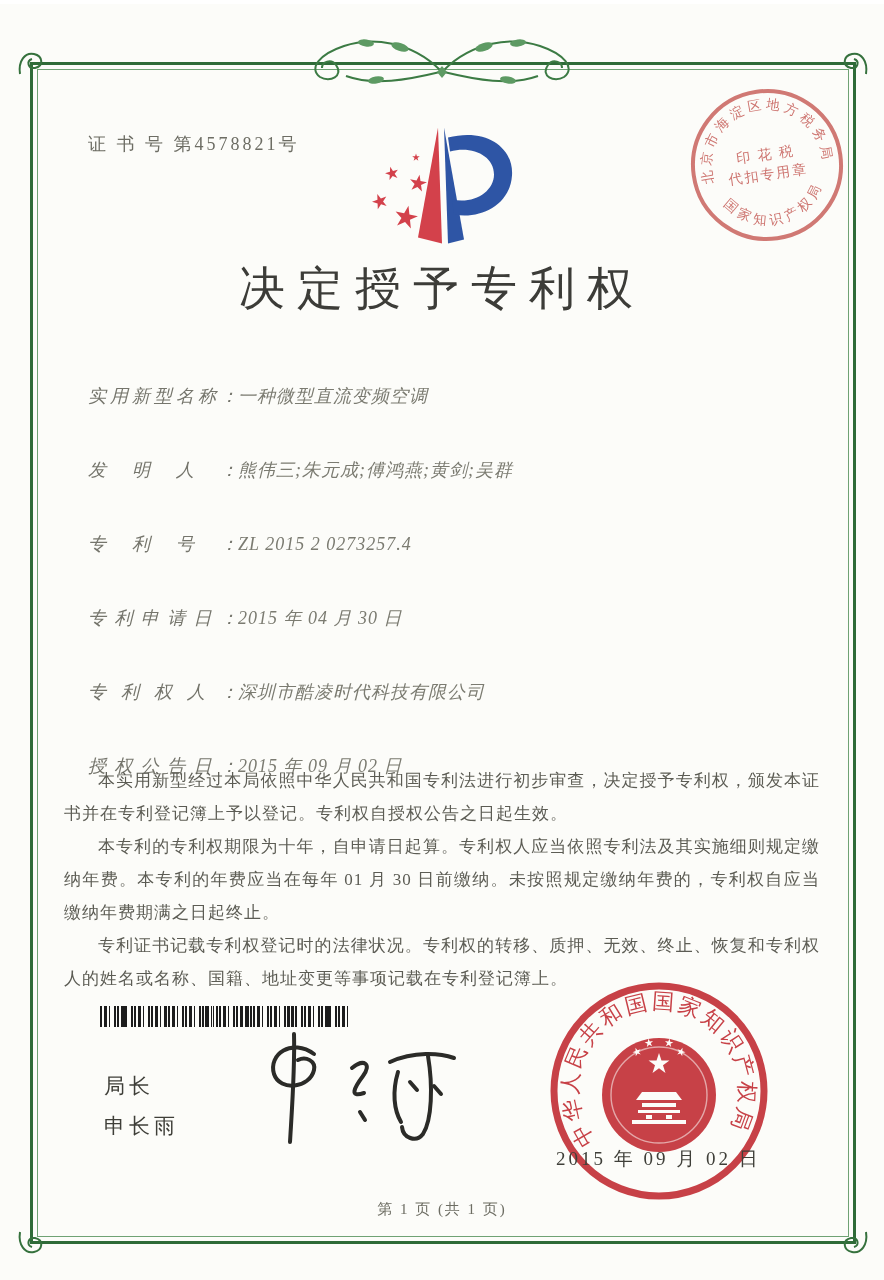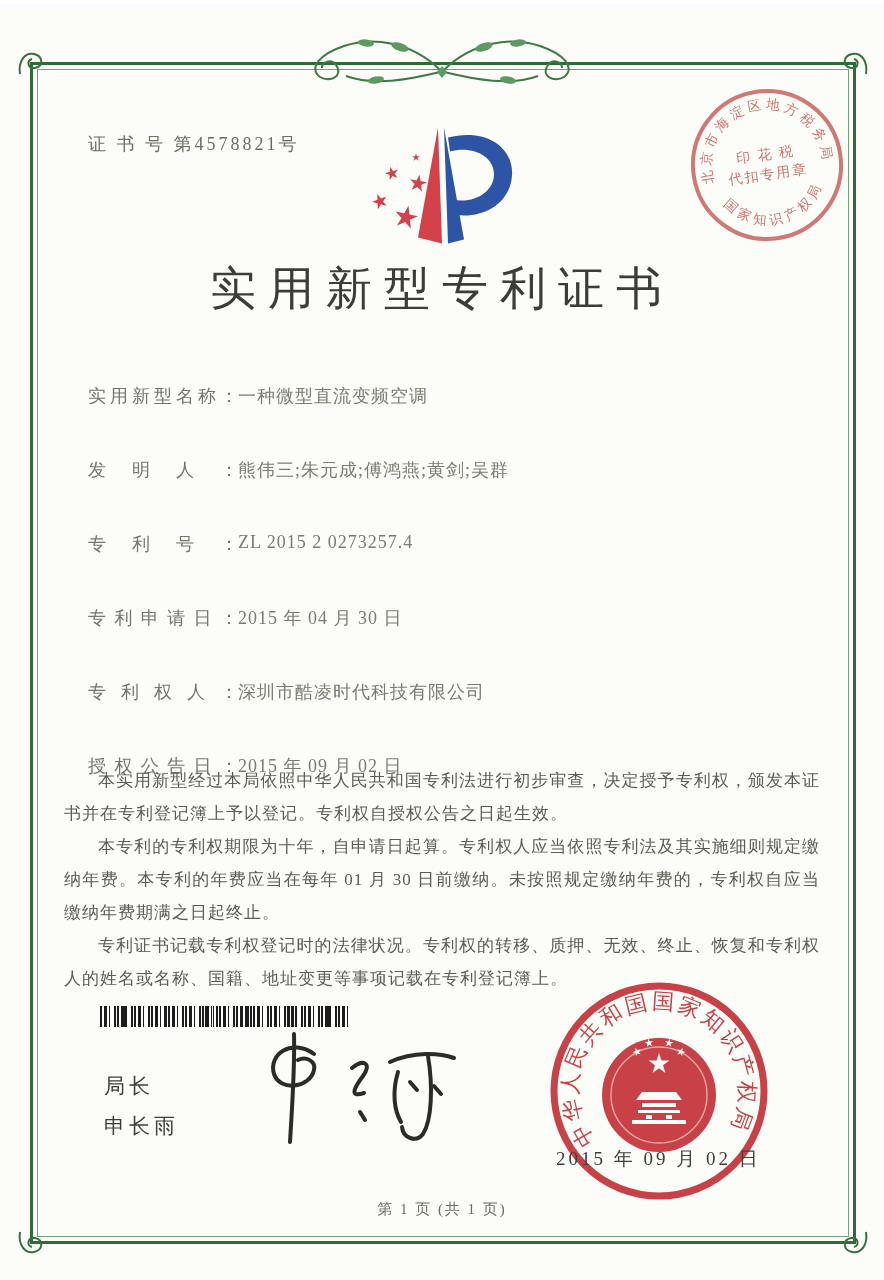--- a/index.html
+++ b/index.html
@@ -30,21 +30,21 @@
     font-size:18px;letter-spacing:3px;color:#6d6d64;
   }
   .logo{position:absolute;left:352px;top:116px;width:190px;height:138px;}
   .title{
     position:absolute;left:0;top:254px;width:100%;
     text-align:center;font-size:46px;letter-spacing:12px;
     color:#3c3c38;font-weight:500;
   }
   
   .fields{position:absolute;left:88px;top:380px;right:70px;}
-  .field-row{display:flex;align-items:flex-start;margin-bottom:50px;font-size:18px;color:#7b7b71;}
+  .field-row{display:flex;align-items:center;margin-bottom:50px;font-size:18px;color:#7b7b71;font-style:italic;}
   .field-label{
     display:inline-block;width:150px;flex:0 0 150px;
     text-align:justify;text-align-last:justify;letter-spacing:0;
     color:#75756c;
   }
   .field-value{letter-spacing:1px;color:#7b7b71;}
   
   .body-text{
     position:absolute;left:64px;top:760px;width:756px;
     font-size:17px;line-height:33px;color:#5c5c54;
@@ -124,21 +124,21 @@
     <path d="M96,16 C134,6 162,26 160,54 C158,84 128,98 102,93 L100,78 C122,83 142,70 142,53 C142,34 120,24 98,30 Z" fill="#2e55a5"></path>
     <g fill="#d3414b">
       <use href="#star" transform="translate(64,36) scale(4)"></use>
       <use href="#star" transform="translate(40,52) scale(7) rotate(-15)"></use>
       <use href="#star" transform="translate(66,62) scale(9) rotate(10)"></use>
       <use href="#star" transform="translate(28,80) scale(8) rotate(-20)"></use>
       <use href="#star" transform="translate(54,96) scale(12) rotate(12)"></use>
     </g>
   </svg>
 
-  <div class="title">实用新型专利证书</div>
+  <div class="title">决定授予专利权</div>
 
   <div class="fields">
     <div class="field-row">
       <span class="field-label">实用新型名称：</span>
       <span class="field-value">一种微型直流变频空调</span>
     </div>
     <div class="field-row">
       <span class="field-label">发明人：</span>
       <span class="field-value">熊伟三;朱元成;傅鸿燕;黄剑;吴群</span>
     </div>

